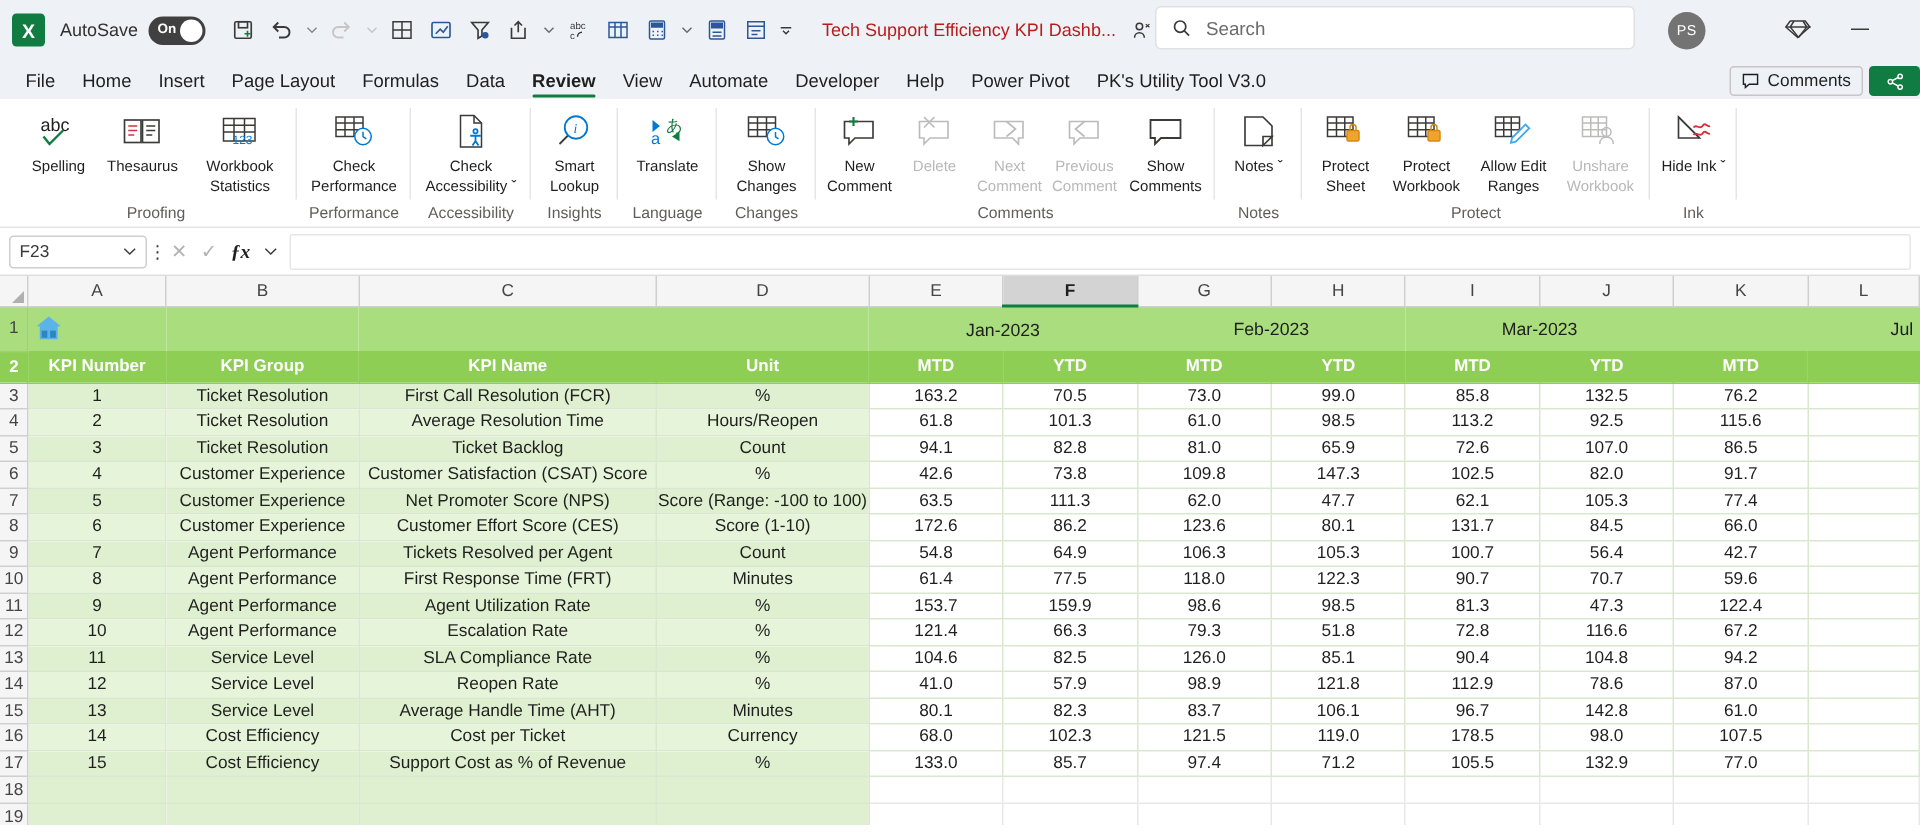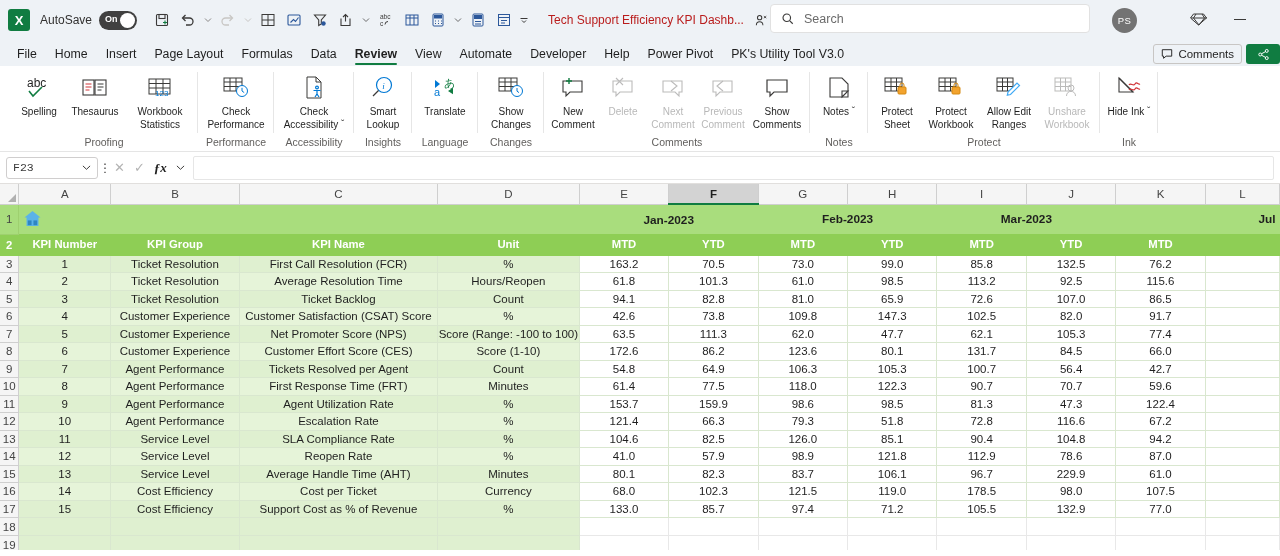--- a/index.html
+++ b/index.html
@@ -143,21 +143,20 @@
   .formulabar {
     height: 32px; width: 1280px; background: #fff;
     display: flex; align-items: center; padding: 0 6px;
     border-bottom: 1px solid #e1dfdd;
   }
   .namebox {
     width: 92px; height: 22px; border: 1px solid #d0cece; border-radius: 3px;
     display: flex; align-items: center; justify-content: space-between;
     padding: 0 6px; font-size: 11.5px; color: #3a3a3a;
     background: #fff;
-    font-family: Liberation Mono, monospace;
   }
   .dots3 { width: 14px; text-align: center; font-size: 12px; color: #3b3a39; letter-spacing: 0; }
   .fbtns { display: flex; align-items: center; gap: 9px; margin-left: 2px; margin-right: 8px; }
   .fbtn { font-size: 13px; color: #b3b3b3; }
   .fx { font-size: 13px; font-style: italic; font-family: "Liberation Serif", serif; color: #1f1f1f; font-weight:600;}
   .fb-input {
     flex: 1; height: 24px; border: 1px solid #e6e6e6; border-left: 1px solid #e6e6e6;
     background: #fff; border-radius: 2px;
   }
 
@@ -196,21 +195,21 @@
     overflow: hidden; white-space: nowrap;
     padding: 0 5px;
   }
   td.empty-white { background: #ffffff; border-right: 1px solid #e8e8e8; border-bottom: 1px solid #e8e8e8; }
   .bandA { background: #dff0d0; }
   .bandB { background: #e6f4d9; }
   .bandNum { background: #ffffff; }
 
   tr.r-banner td { background: #a9dd7d; border-right-color: #9ed06f; border-bottom-color: #9ed06f; height: 30px; }
   tr.r-banner td.monthcell {
-    text-align: center; font-weight: bold; font-size: 11.8px; color: #1f1f1f;
+    text-align: center; font-weight: normal; font-size: 11.8px; color: #1f1f1f;
   }
   tr.r-head td {
     background: #8ece55; color: #ffffff; font-weight: bold;
     text-align: center; font-size: 11.3px; height: 21px;
     border-right: 1px solid #8ece55; border-bottom: 1px solid #8ece55;
   }
   tr.datarow td.txt { text-align: center; }
   tr.datarow td.num { text-align: center; }
   tr.datarow { height: 17.5px; }
   .home-ico { display: block; margin-left: 4px; }
@@ -926,21 +925,21 @@
           <td class="rowhead">15</td>
           <td class="cell txt bandA">13</td>
           <td class="cell txt bandA">Service Level</td>
           <td class="cell txt bandA">Average Handle Time (AHT)</td>
           <td class="cell txt bandA">Minutes</td>
           <td class="cell num bandNum">80.1</td>
           <td class="cell num bandNum">82.3</td>
           <td class="cell num bandNum">83.7</td>
           <td class="cell num bandNum">106.1</td>
           <td class="cell num bandNum">96.7</td>
-          <td class="cell num bandNum">229.9</td>
+          <td class="cell num bandNum">142.8</td>
           <td class="cell num bandNum">61.0</td>
           <td class="cell num bandNum"></td>
         </tr>
         <tr class="datarow">
           <td class="rowhead">16</td>
           <td class="cell txt bandB">14</td>
           <td class="cell txt bandB">Cost Efficiency</td>
           <td class="cell txt bandB">Cost per Ticket</td>
           <td class="cell txt bandB">Currency</td>
           <td class="cell num bandNum">68.0</td>

